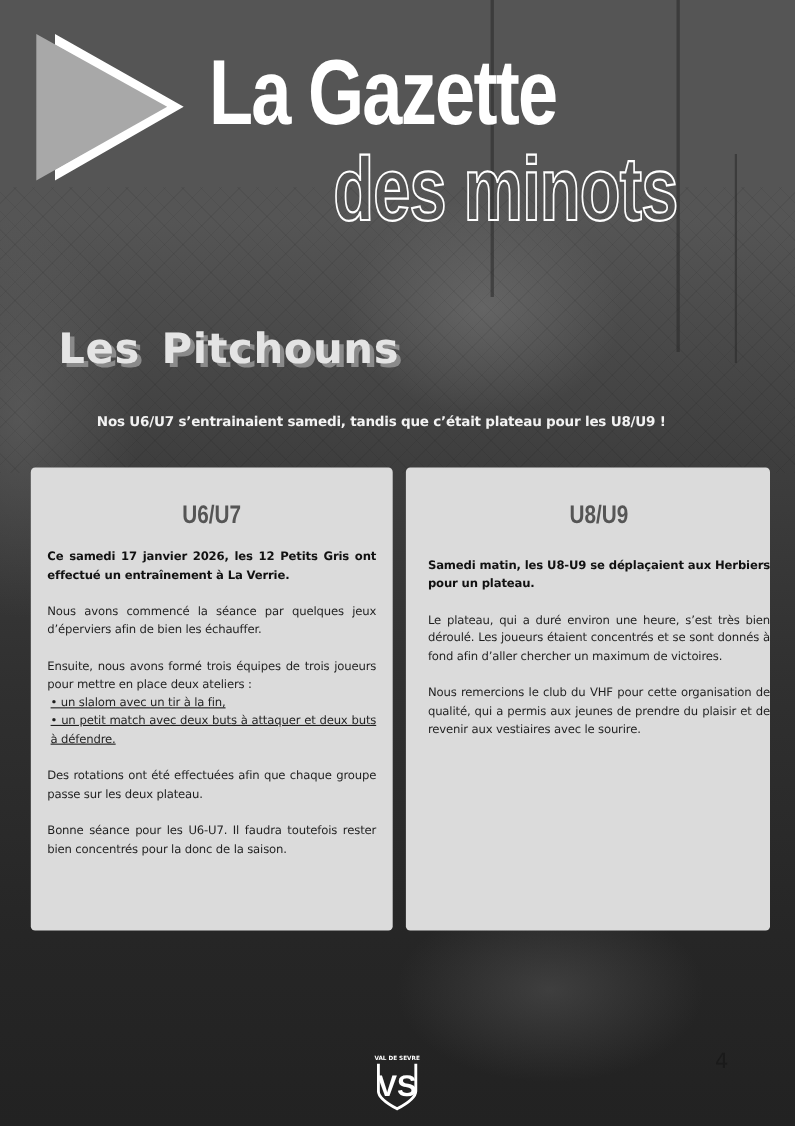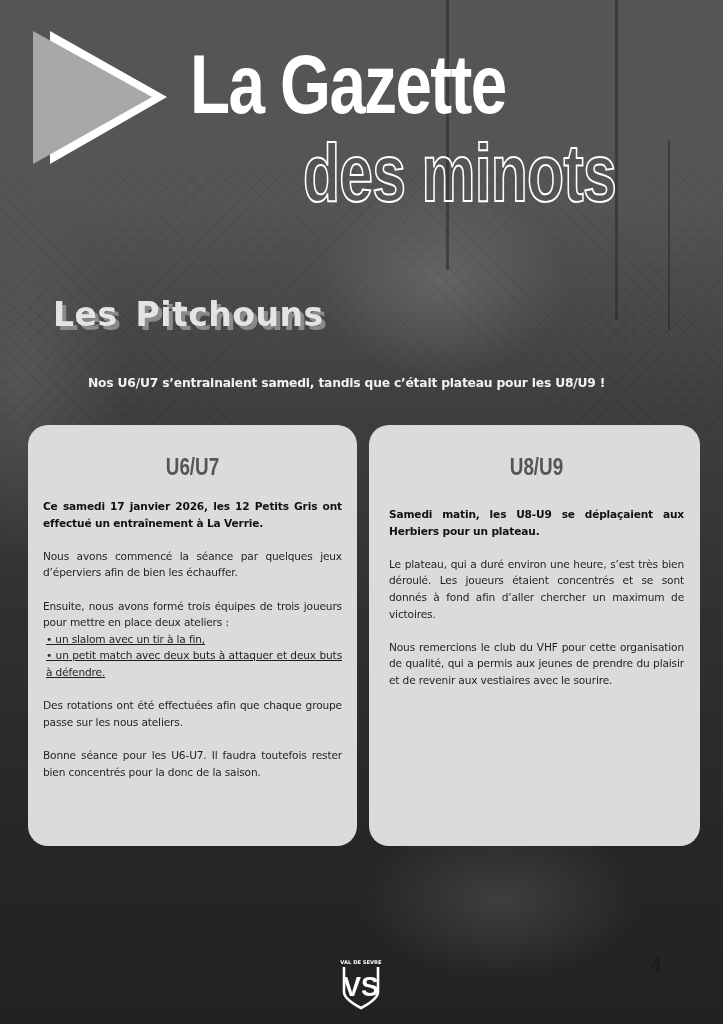--- a/index.html
+++ b/index.html
@@ -45,42 +45,42 @@
       color: transparent;
       -webkit-text-stroke: 2px #ffffff;
       transform: scaleX(0.74); transform-origin: left top;
       white-space: nowrap; letter-spacing: -1px;
     }
 
     
     .section-title {
       position: absolute; left: 53px; top: 298px;
       font-family: "DejaVu Sans", sans-serif;
-      font-weight: 700; font-size: 33px; line-height: 1;
+      font-weight: 700; font-size: 38px; line-height: 1;
       color: #e4e4e4;
       text-shadow: 4px 4px 0 #8a8a8a;
       letter-spacing: 0.5px; word-spacing: 6px;
       white-space: nowrap;
     }
     .subtitle {
       position: absolute; left: 88px; top: 376px;
       font-family: "DejaVu Sans", sans-serif;
       font-weight: 700; font-size: 12.3px;
       color: #f2f2f2; white-space: nowrap;
       letter-spacing: -0.2px;
     }
 
     
     .card {
       position: absolute; top: 425px;
-      background: #dbdbdb; border-radius: 20px;
+      background: #dbdbdb; border-radius: 4px;
       padding: 30px 15px 0 15px;
     }
     .card.left  { left: 28px;  width: 329px; height: 421px; }
-    .card.right { left: 369px; width: 331px; height: 421px; padding-left: 20px; padding-right: 16px; }
+    .card.right { left: 369px; width: 331px; height: 421px; padding-left: 20px; padding-right: 0; }
     .card-title {
       text-align: center;
       font-family: "Liberation Sans", sans-serif;
       font-weight: 700; font-size: 23px; line-height: 24px;
       color: #555555;
       transform: scaleX(0.82);
       margin-bottom: 19px;
     }
     .card p {
       font-family: "DejaVu Sans", sans-serif;
@@ -120,21 +120,21 @@
 <div class="section-title">Les Pitchouns</div>
 <div class="subtitle">Nos U6/U7 s’entrainaient samedi, tandis que c’était plateau pour les U8/U9 !</div>
 
 <div class="card left">
   <div class="card-title">U6/U7</div>
   <p class="lead">Ce samedi 17 janvier 2026, les 12 Petits Gris ont effectué un entraînement à La Verrie.</p>
   <p> Nous avons commencé la séance par quelques jeux d’éperviers afin de bien les échauffer.</p>
   <p>Ensuite, nous avons formé trois équipes de trois joueurs pour mettre en place deux ateliers :</p>
   <p class="tight ind"> • un slalom avec un tir à la fin,</p>
   <p class="tight ind"> • un petit match avec deux buts à attaquer et deux buts à défendre.</p>
-  <p>Des rotations ont été effectuées afin que chaque groupe passe sur les nous ateliers.</p>
+  <p>Des rotations ont été effectuées afin que chaque groupe passe sur les deux plateau.</p>
   <p>Bonne séance pour les U6-U7. Il faudra toutefois rester bien concentrés pour la donc de la saison.</p>
 </div>
 
 <div class="card right">
   <div class="card-title" style="margin-bottom:27px">U8/U9</div>
   <p class="lead">Samedi matin, les U8-U9 se déplaçaient aux Herbiers pour un plateau.</p>
   <p>Le plateau, qui a duré environ une heure, s’est très bien déroulé. Les joueurs étaient concentrés et se sont donnés à fond afin d’aller chercher un maximum de victoires.</p>
   <p>Nous remercions le club du VHF pour cette organisation de qualité, qui a permis aux jeunes de prendre du plaisir et de revenir aux vestiaires avec le sourire.</p>
 </div>
 

